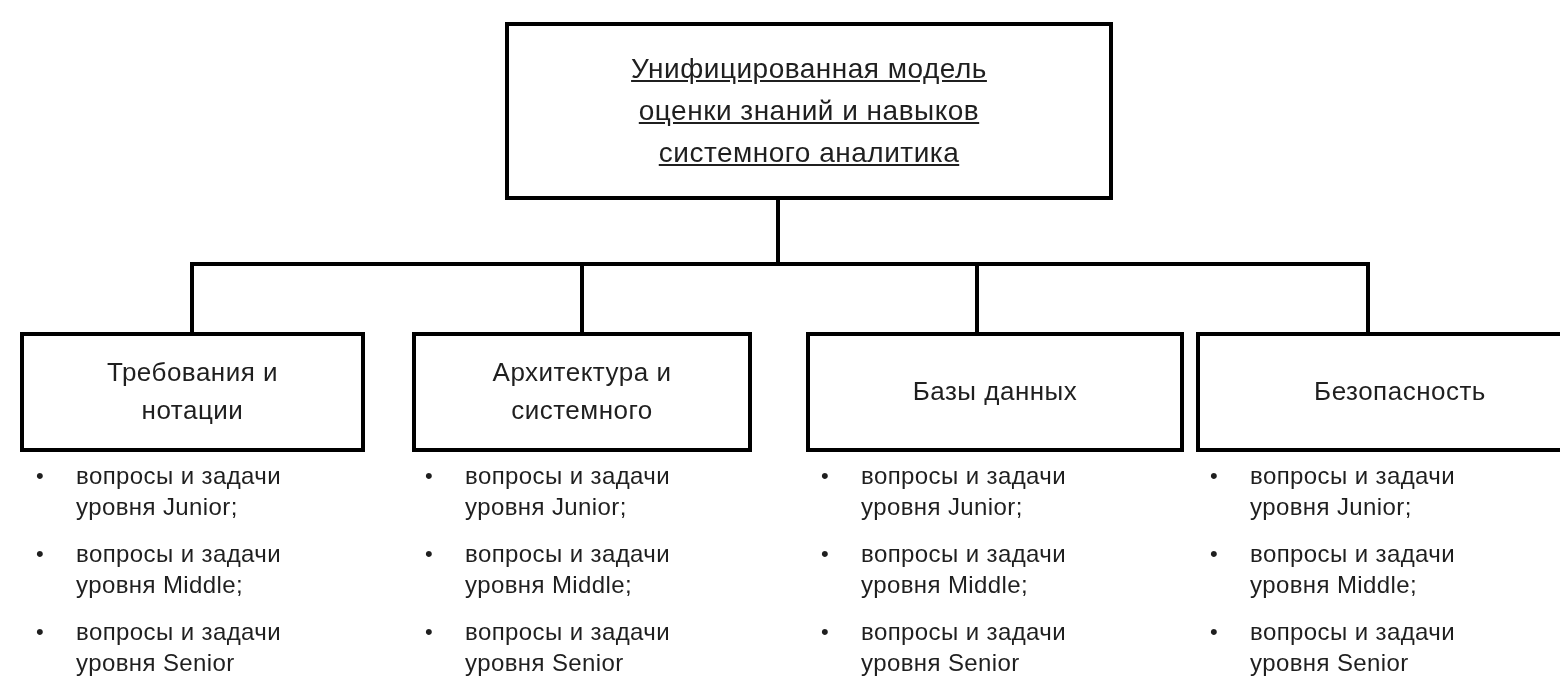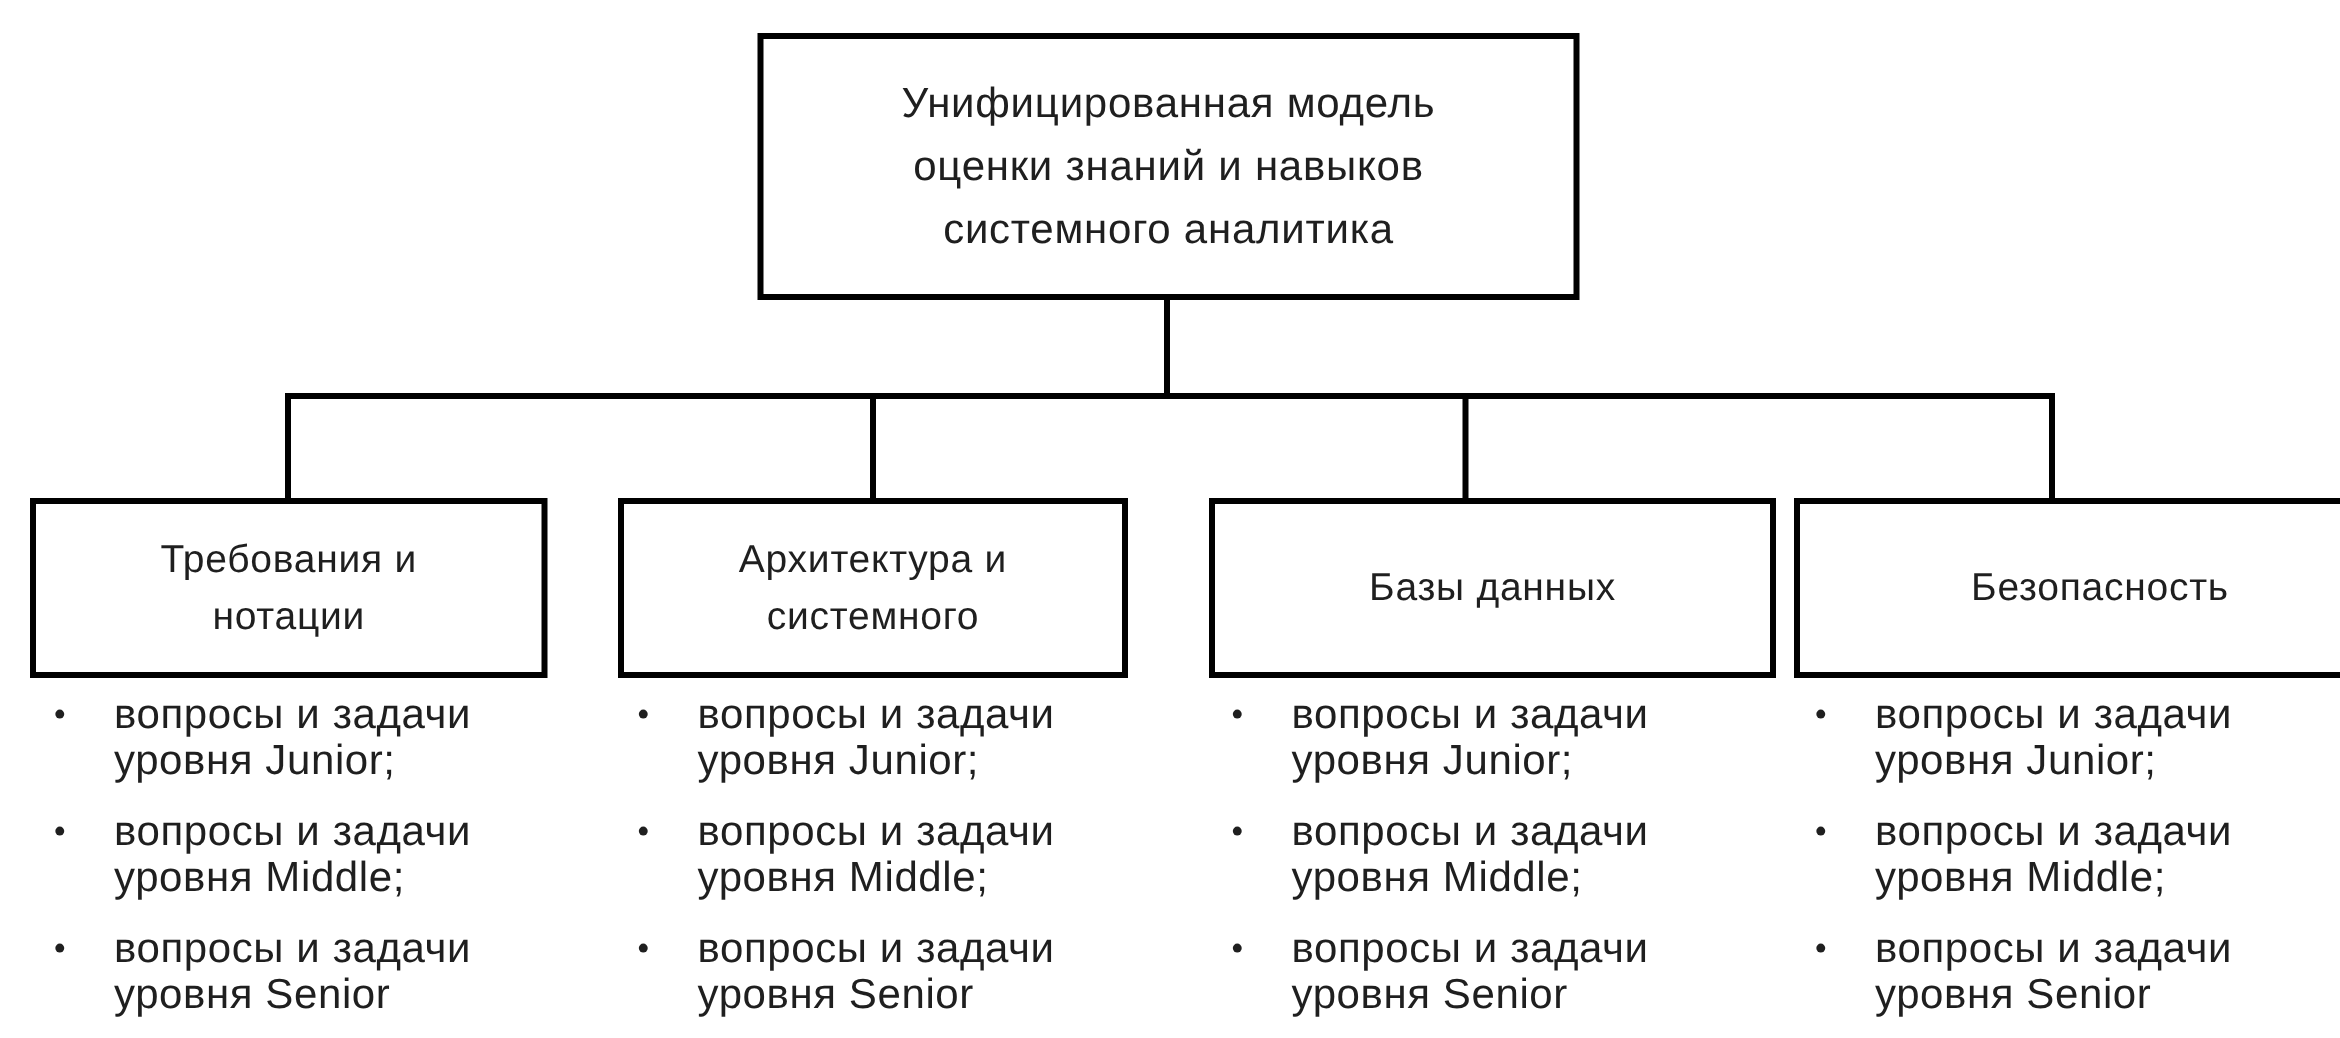--- a/index.html
+++ b/index.html
@@ -25,21 +25,21 @@
     align-items: center;
     justify-content: center;
     text-align: center;
   }
   .node .label {
     white-space: pre-line;
     letter-spacing: 0.5px;
   }
   .root-box {
     left: 505px; top: 22px;
-    width: 548px; height: 178px;
+    width: 608px; height: 178px; text-decoration: underline;
   }
   .root-box .label {
     font-size: 28px;
     line-height: 1.5;
   }
   .child-box {
     top: 332px;
     height: 120px;
   }
   .child-box .label {
@@ -78,21 +78,21 @@
     margin-bottom: 16px;
   }
   .bullet-marker {
     flex: 0 0 40px;
     font-size: 22px;
     line-height: 31px;
     color: #1f1f1f;
   }
   .bullet-text {
     flex: 1 1 auto;
-    font-size: 28px;
+    font-size: 24px;
     line-height: 31px;
     letter-spacing: 0.4px;
     white-space: pre-line;
   }
 </style>
 </head>
 <body>
 
 <div class="canvas">
 

